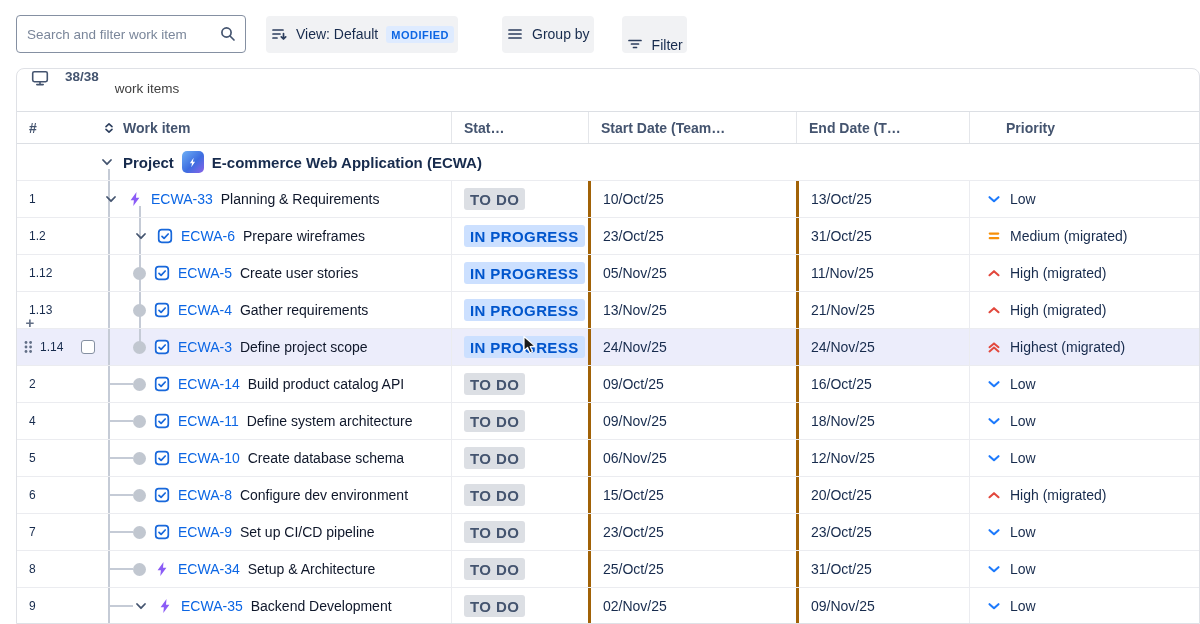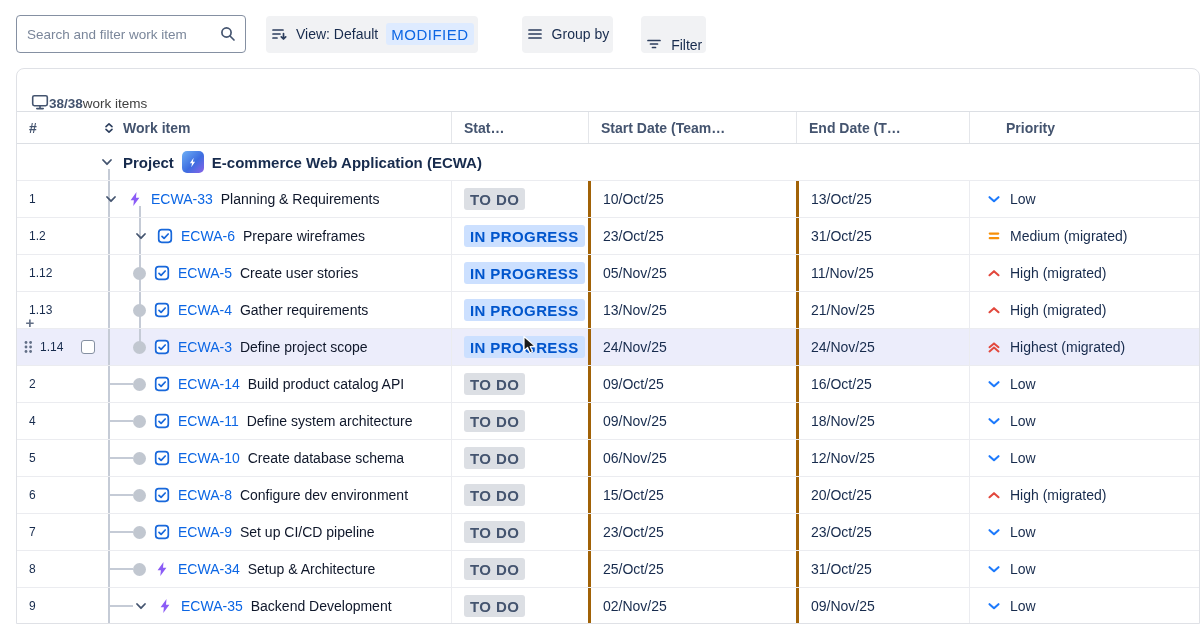--- a/index.html
+++ b/index.html
@@ -20,30 +20,30 @@
   .sicon { position:absolute; right:9px; top:10px; display:flex; }
   .tbtn {
     display:flex; align-items:center; gap:8px; height:37px; padding:0 4px;
     background:#F1F2F4; border:none; border-radius:4px; color:#172B4D;
     font-family:"Liberation Sans",sans-serif; font-size:14px; font-weight:500; cursor:default;
   }
   .tbtn.view { margin-left:20px; }
   .tbtn.group { margin-left:44px; }
   .tbtn.filter { margin-left:28px;align-items:flex-end; }
   .mod {
-    background:#DEEBFF; color:var(--accent-blue,#0C66E4); font-size:15px; font-weight:400;
+    background:#DEEBFF; color:var(--accent-blue,#0C66E4); font-size:11px; font-weight:700;
     letter-spacing:.5px; padding:3px 5px 2px; border-radius:3px;
   }
 
   
   .panel {
     position:absolute; left:16px; top:68px; width:1184px; height:556px;
     border:1px solid #DFE1E6; border-radius:8px 8px 0 0; background:#fff; overflow:hidden;
   }
-  .count-header { display:flex; align-items:flex-end; gap:0; height:42px; padding:0 14px; color:#44546F; font-size:13.5px; }
+  .count-header { display:flex; align-items:flex-start; gap:16px; height:42px; padding:0 14px; color:#44546F; font-size:13.5px; }
   .count-strong { font-weight:700; }
   .count-suffix { color:#404040;margin-top:12px; }
 
   .thead {
     display:grid; grid-template-columns:80px 354px 137px 208px 173px minmax(0,1fr);
     height:33px; border-top:1px solid #DCDFE4; border-bottom:1px solid #DCDFE4;
     color:#44546F; font-size:14px; font-weight:700; align-items:center;
   }
   .th { padding-left:12px; white-space:nowrap; overflow:hidden; height:100%; display:flex; align-items:center; }
   .th-item { gap:6px; padding-left:4px; }

